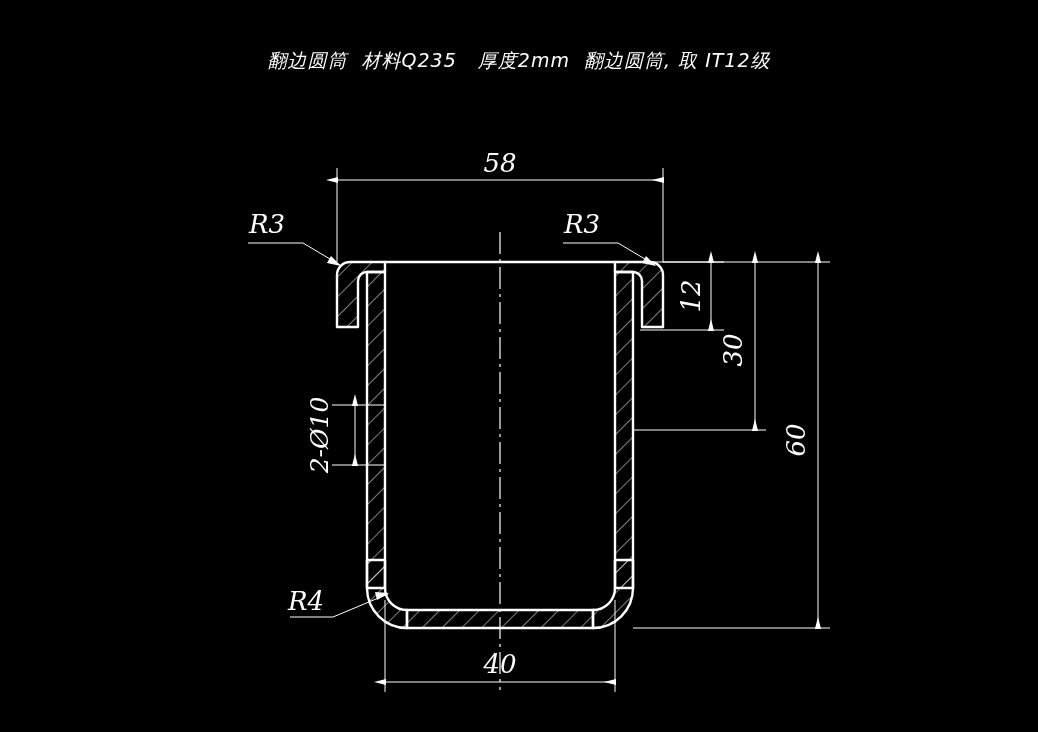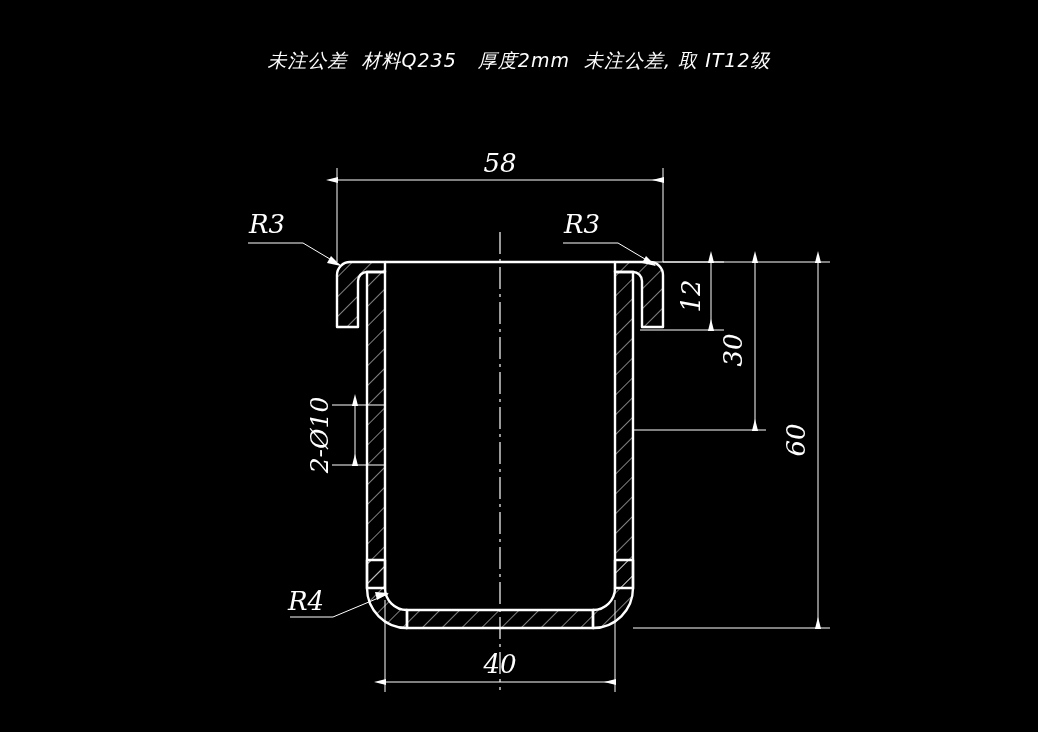--- a/index.html
+++ b/index.html
@@ -122,15 +122,15 @@
       <path d="M 290,617 L 333,617 L 388,594" fill="none" stroke="#fff" stroke-width="1"></path>
       <path d="M 389,593 L 375,592 L 377,600 Z" fill="#fff"></path>
       <text class="cadtxt" x="288" y="610" font-size="26">R4</text>
     </g>
 
   </svg>
 
   <div style="position:absolute;left:0;top:48px;width:1038px;text-align:center;
               color:#ffffff;font-size:19px;letter-spacing:1px;
               font-family:'DejaVu Sans','Liberation Sans',sans-serif;
-              font-style:italic;white-space:pre;">未注公差  材料Q235   厚度2mm  未注公差, 取 IT12级</div>
+              font-style:italic;white-space:pre;">翻边圆筒  材料Q235   厚度2mm  翻边圆筒, 取 IT12级</div>
 
 </div>
 
 </body></html>

